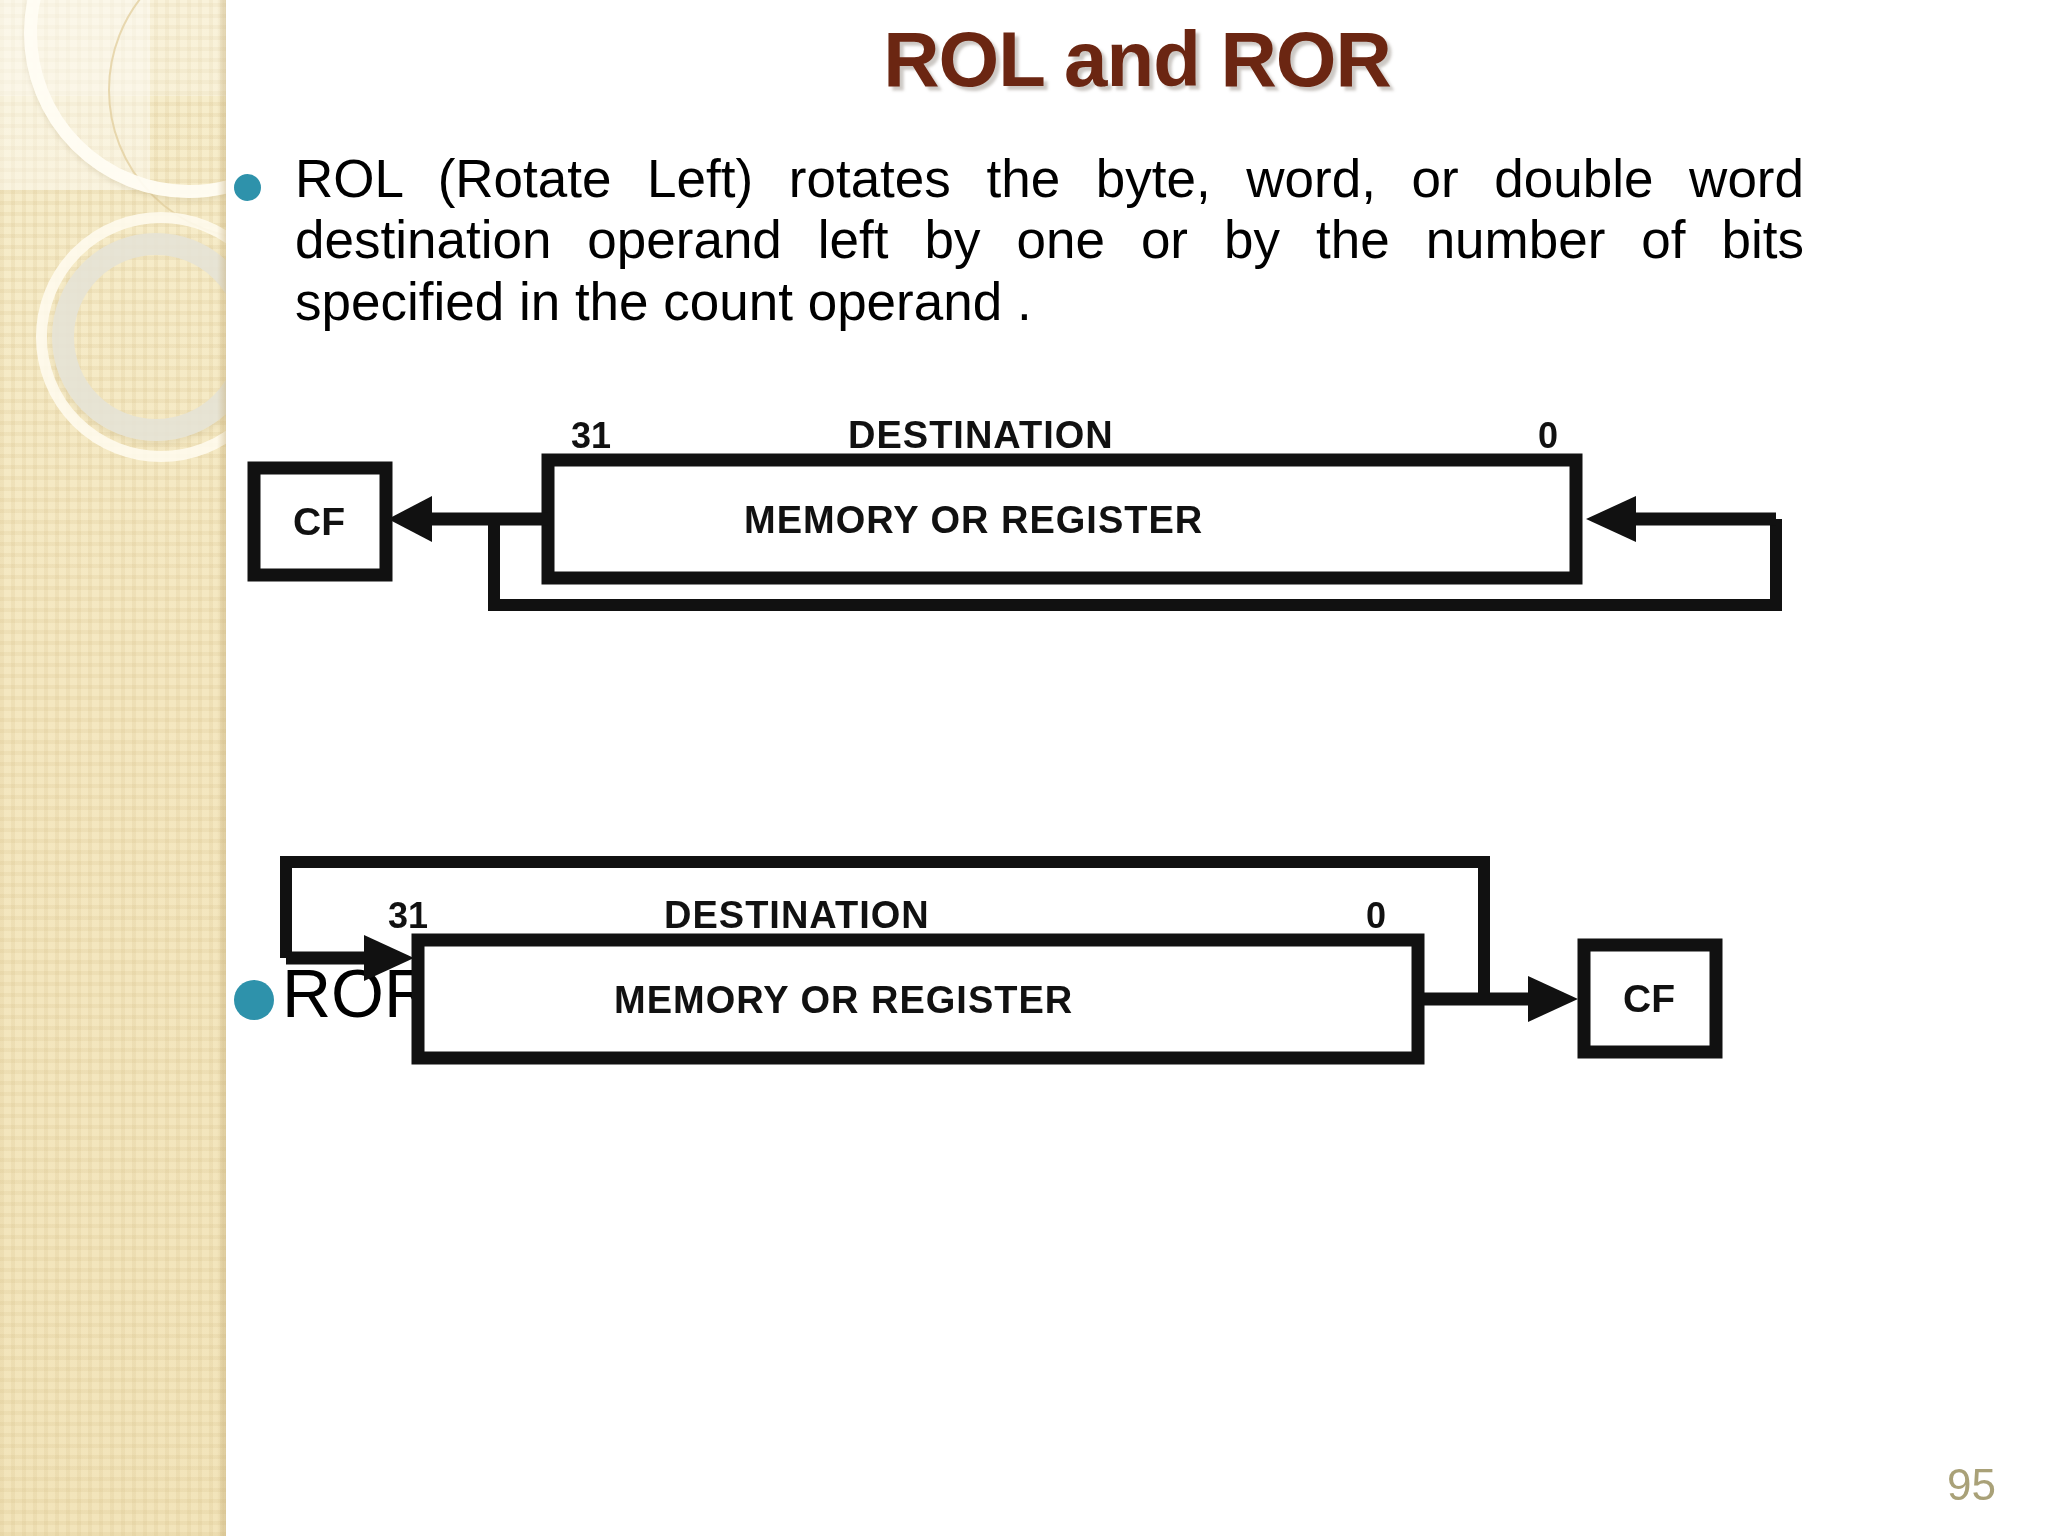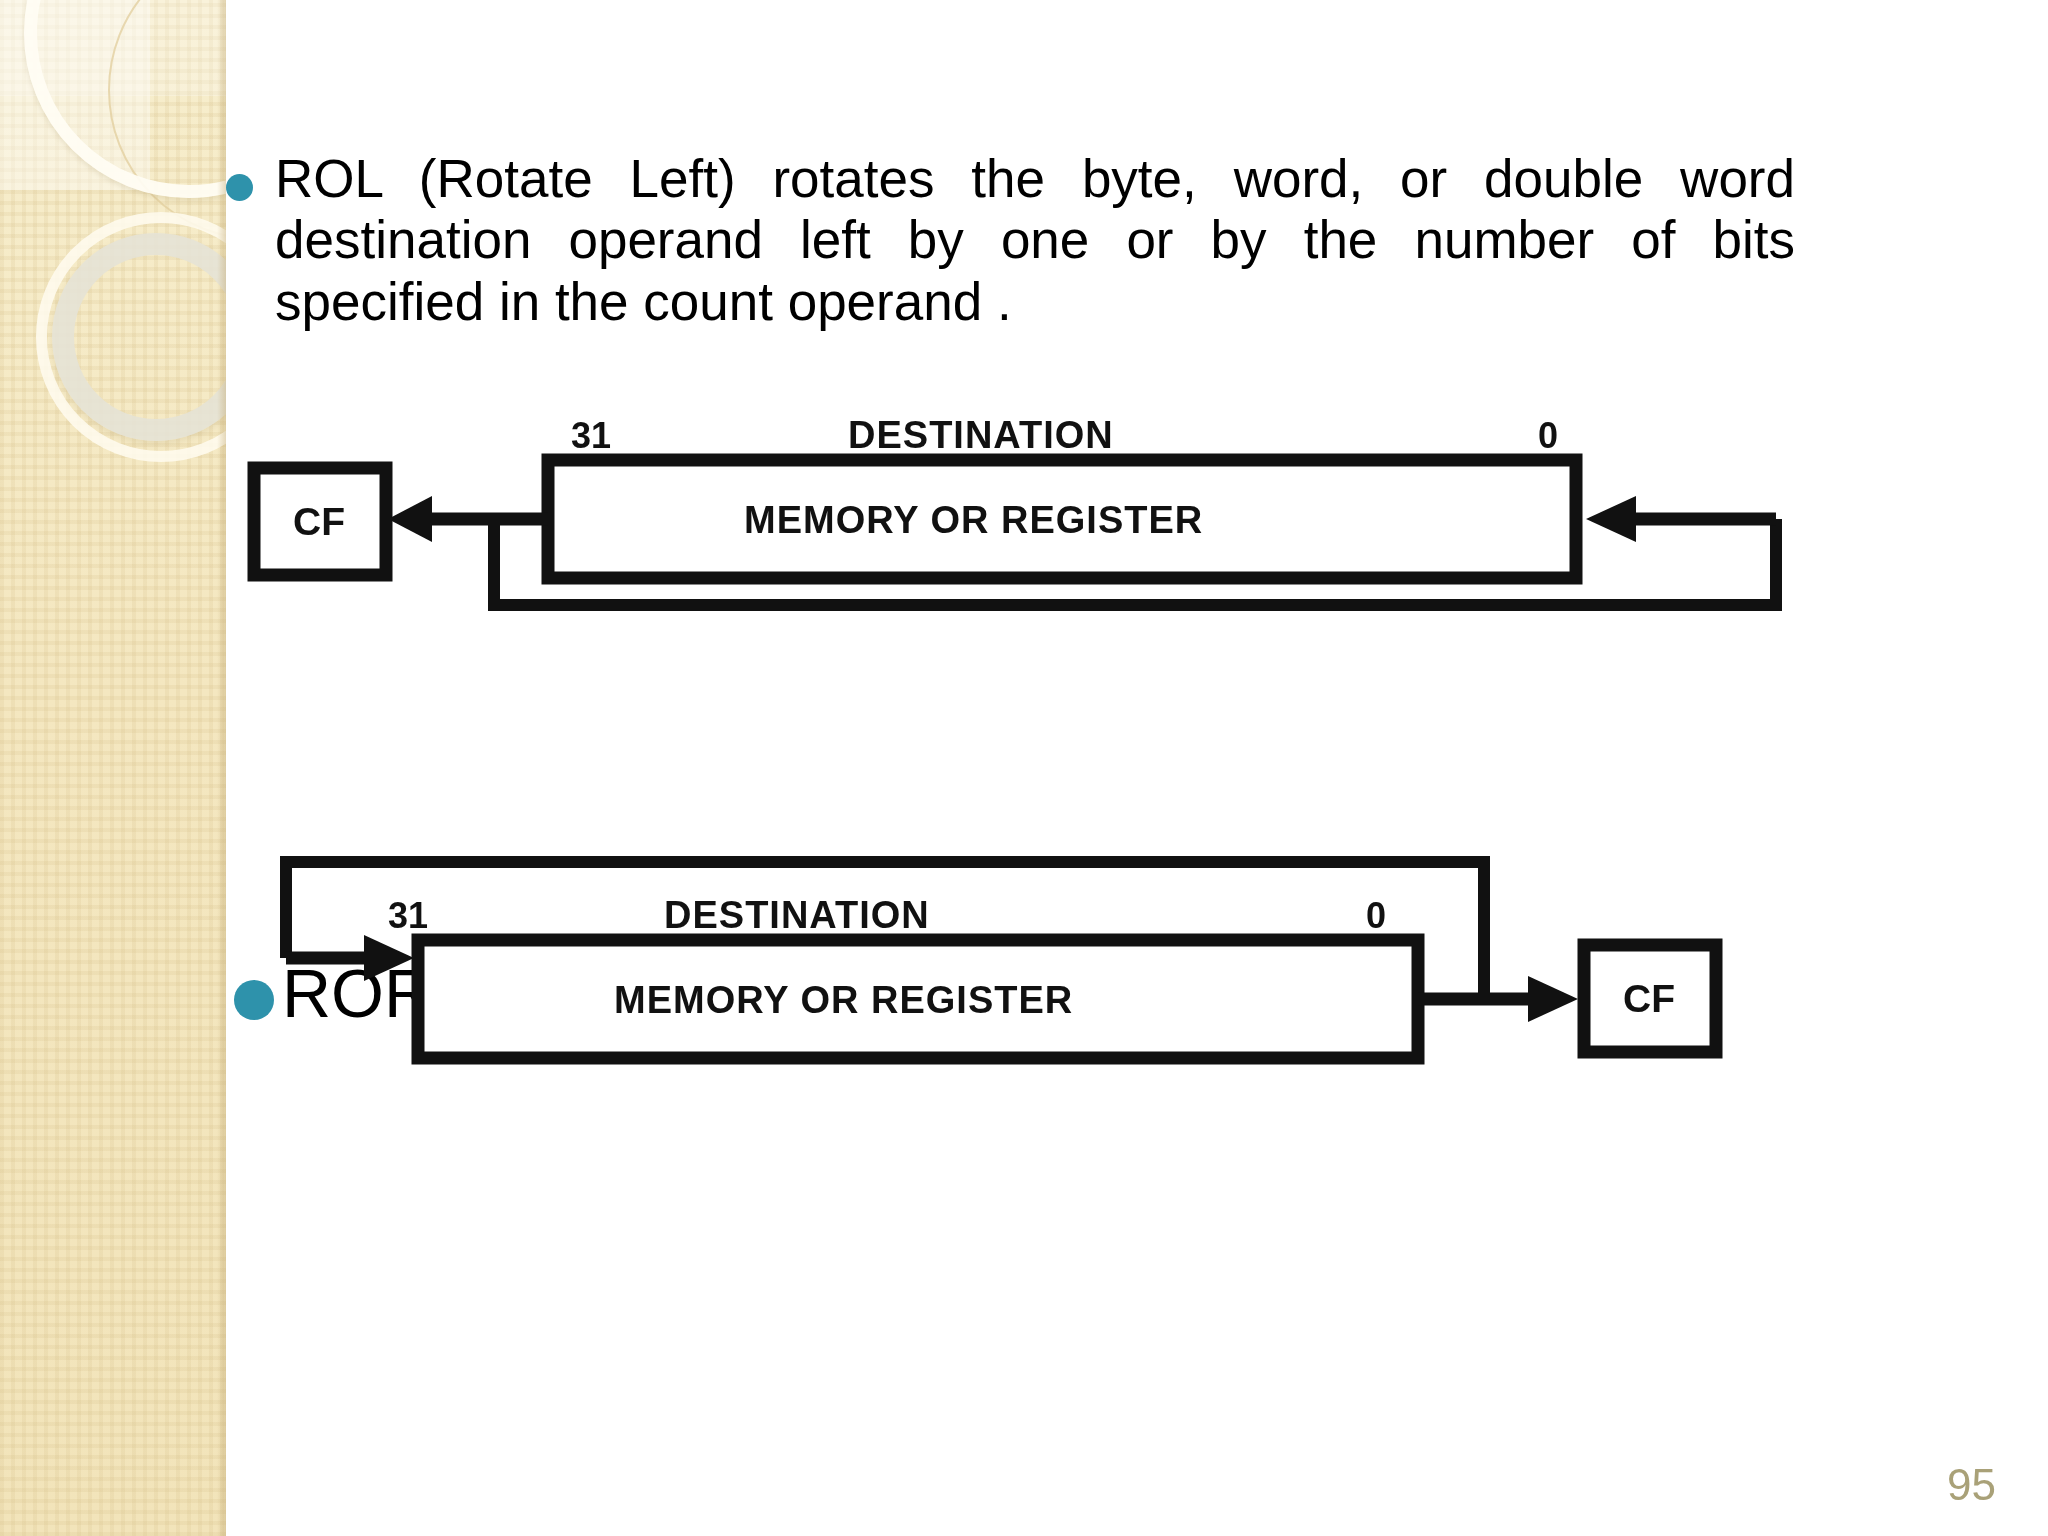--- a/index.html
+++ b/index.html
@@ -130,23 +130,24 @@
     height: 1536px;
   }
 
   
   .bullet-row {
     position: absolute;
     display: flex;
     align-items: flex-start;
   }
   #para1 {
-    left: 0px;
+    left: 8px;
     top: 148px;
     width: 1570px;
+    gap: 12px;
   }
   .bullet-dot {
     flex: 0 0 auto;
     width: 27px;
     height: 27px;
     border-radius: 50%;
     background: #2E92AB;
     margin-top: 26px;
     margin-right: 22px;
   }
@@ -211,20 +212,21 @@
   <div id="sidebar">
     <div class="wash-wide"></div>
     <div class="wash-top"></div>
     <div class="ring-thin"></div>
     <div class="ring-big"></div>
     <div class="ring-cream2"></div>
     <div class="ring-grey"></div>
     <div class="edge-shade"></div>
   </div>
 
+  <div id="title">ROL and ROR</div>
 
   <div id="content">
 
     <div id="para1" class="bullet-row">
       <div class="bullet-dot"></div>
       <div class="bullet-text">ROL (Rotate Left) rotates the byte, word, or double word destination operand left by one or by the number of bits specified in the count operand .</div>
     </div>
 
     <div id="diagram-rol" class="diagram">
       <svg width="1790" height="230" viewBox="0 0 1790 230" xmlns="http://www.w3.org/2000/svg">

